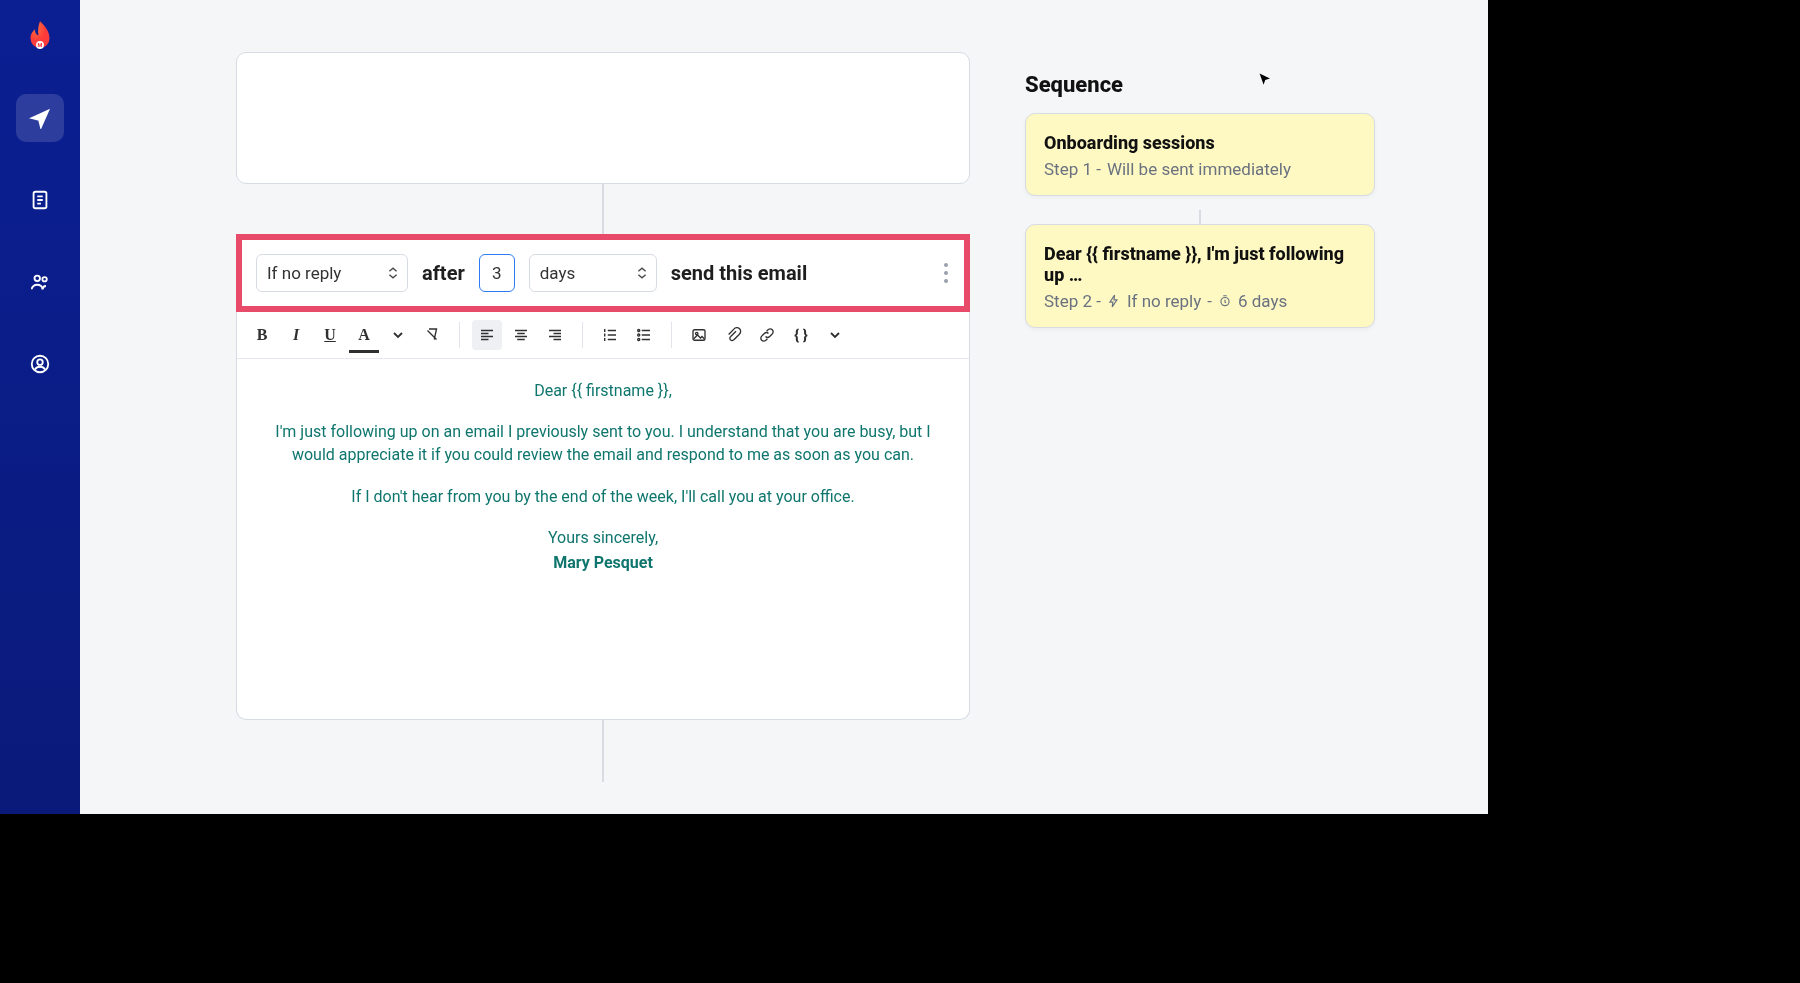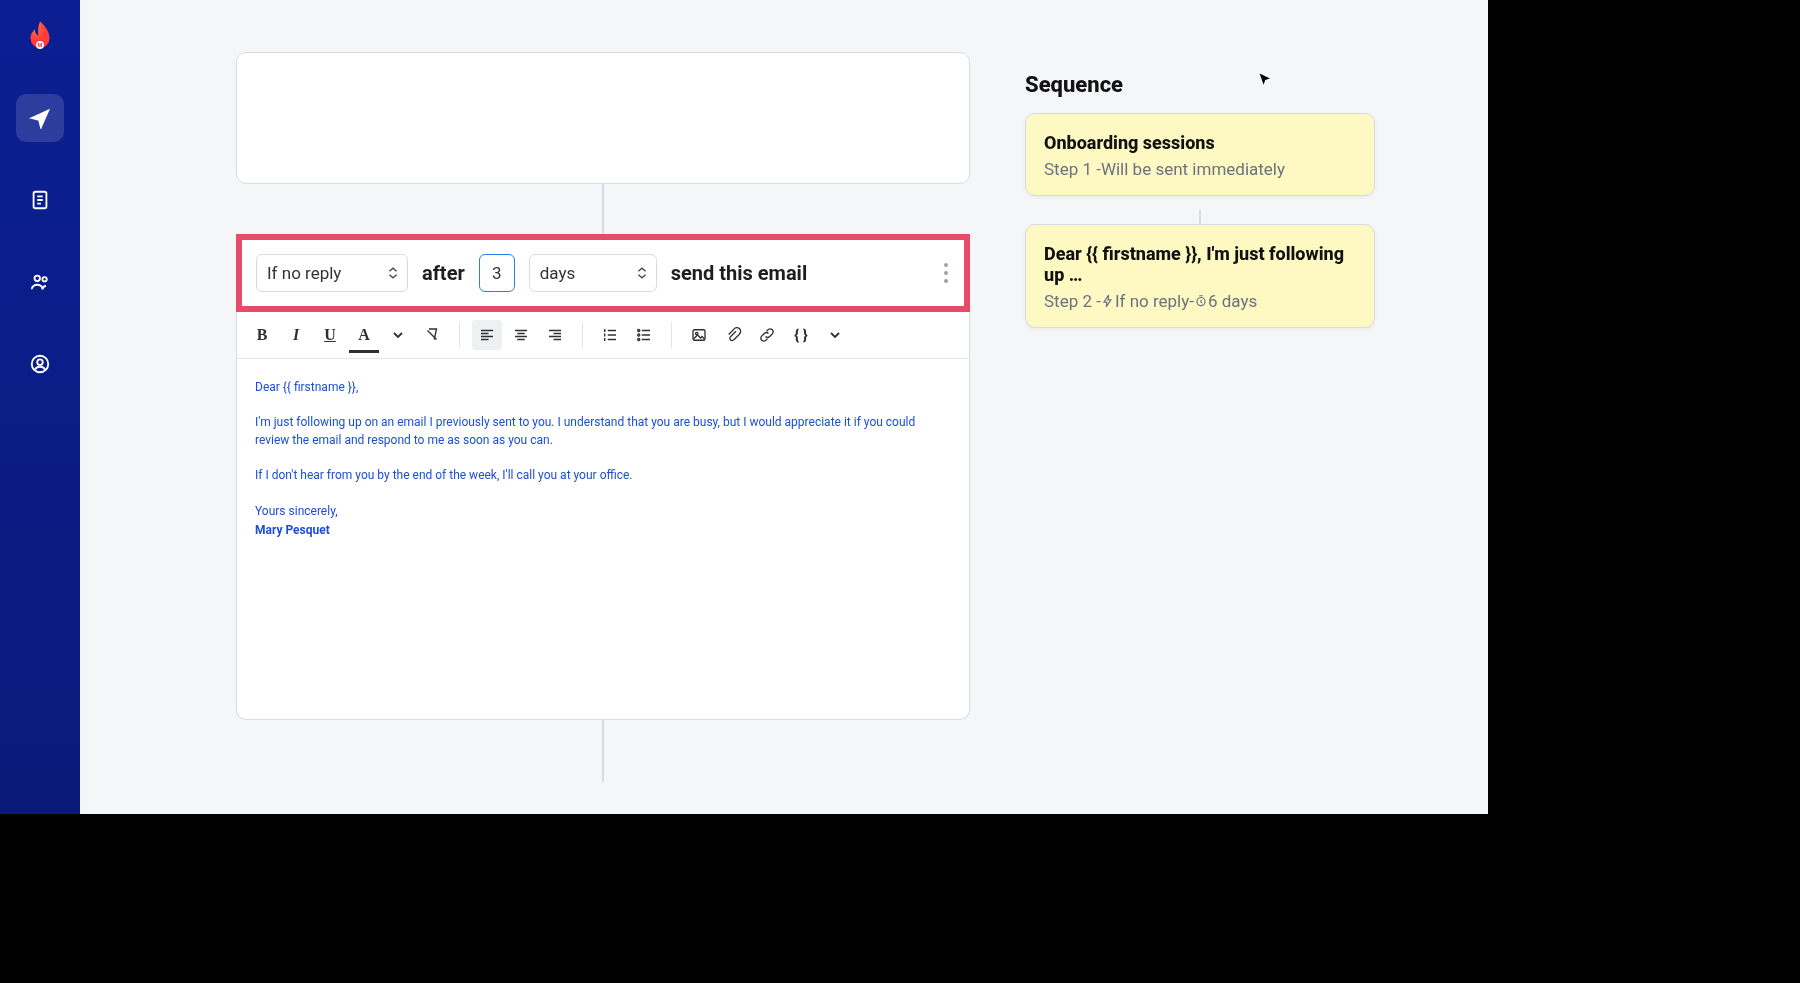--- a/index.html
+++ b/index.html
@@ -162,42 +162,43 @@
   .tbtn.on{background:#eef0f4;}
   .tsep{width:1px;height:26px;background:#e1e4ea;margin:0 8px;}
   .tbtn svg{width:18px;height:18px;fill:none;stroke:#303030;stroke-width:1.8;}
   .font-color{position:relative;}
   .font-color .bar{position:absolute;left:0;right:0;bottom:-3px;height:3px;background:#303030;}
   .drop-caret svg{width:10px;height:10px;}
 
   .editor-body{
     padding:20px 18px 30px 18px;
     min-height:310px;
-    font-size:12px;color:#1d4ed8;
+    font-size:16px;color:#0f766e;
     line-height:1.45;
+    text-align:center;
   }
   .editor-body p{margin:0 0 18px 0;}
   .editor-body p.sig0{margin-bottom:2px;}
   .editor-body p.sig1{margin-bottom:12px;font-weight:bold;}
 
   
   .seq-panel{
     position:absolute;
     top:60px;left:1000px;width:350px;margin-left:25px;
   }
   .seq-title{
     font-size:22px;font-weight:800;color:#111;margin:12px 0 16px 0;
   }
   .seq-card{
     background:#fef9c3;border:1px solid var(--border);border-radius:10px;
     padding:18px 18px 16px 18px;margin-bottom:14px;
     box-shadow:0 2px 4px rgba(0,0,0,.04);
   }
   .seq-card .sc-title{font-size:18px;font-weight:800;color:#111;margin-bottom:6px;}
-  .seq-card .sc-sub{font-size:17px;color:var(--muted);display:flex;align-items:center;flex-wrap:wrap;}
+  .seq-card .sc-sub{font-size:17px;color:var(--muted);display:flex;align-items:center;gap:6px;flex-wrap:wrap;}
   .seq-connector{width:0;height:14px;border-left:2px solid var(--border);margin:0 auto;}
   .mini-ico{display:inline-flex;}
   .mini-ico svg{width:14px;height:14px;stroke:#6a7280;fill:none;stroke-width:2;}
 
   
   .fake-cursor{
     position:absolute;top:72px;left:1258px;
     width:16px;height:16px;
   }
   .fake-cursor svg{width:100%;height:100%;}

